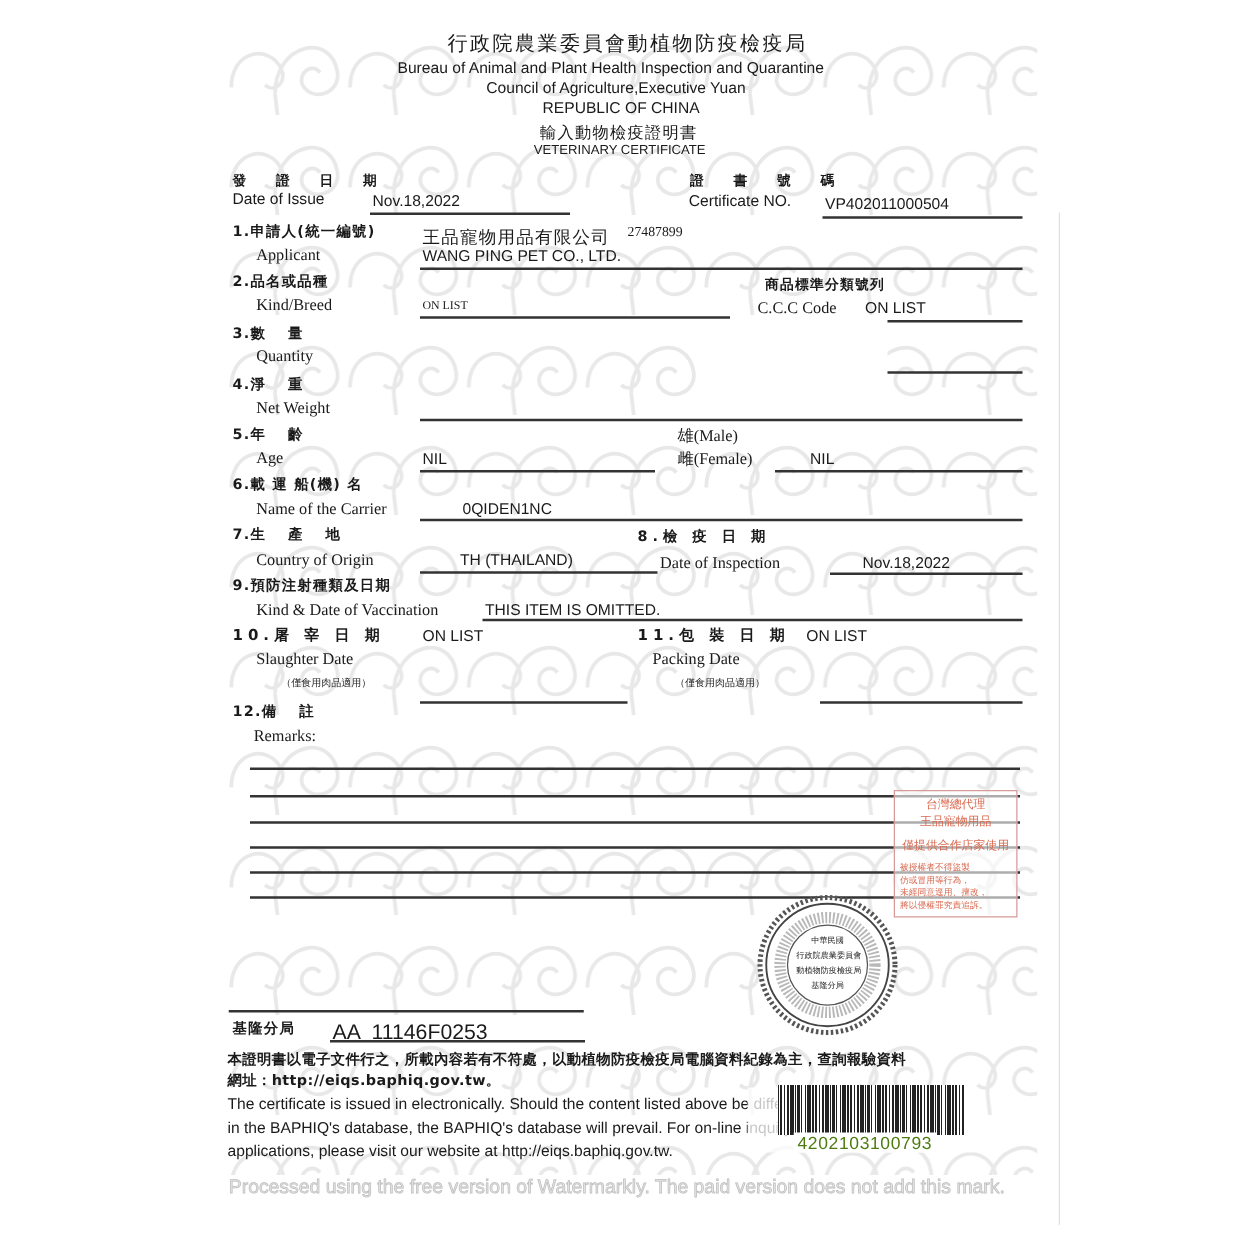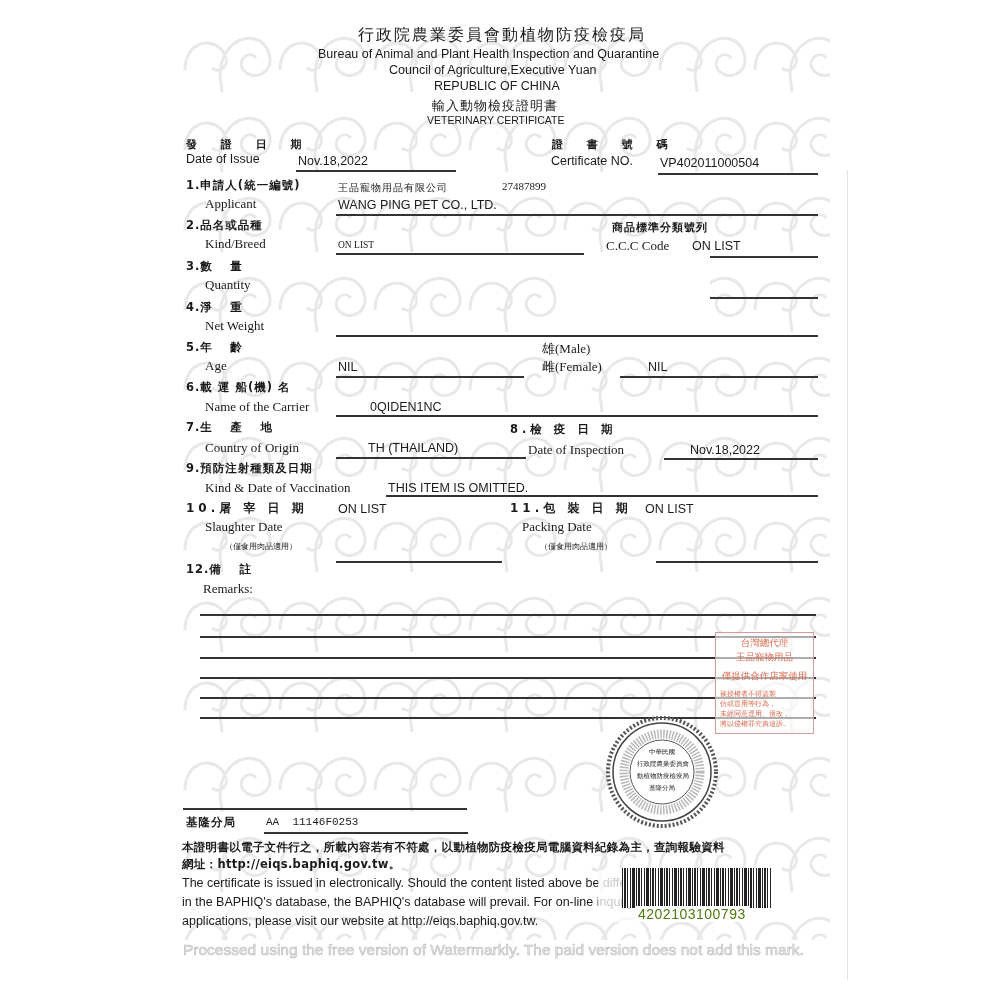--- a/index.html
+++ b/index.html
@@ -59,21 +59,21 @@
 <div class="abs val" style="left:298px;top:154px;">Nov.18,2022</div>
 <div class="line" style="left:296px;top:170px;width:160px;"></div>
 
 <div class="abs cjk" style="left:552px;top:137px;font-size:11px;letter-spacing:10px;">證 書 號 碼</div>
 <div class="abs" style="left:551px;top:154px;font-size:12.5px;">Certificate NO.</div>
 <div class="abs val" style="left:660px;top:156px;">VP402011000504</div>
 <div class="line" style="left:658px;top:173px;width:160px;"></div>
 
 <div class="abs cjk" style="left:186px;top:178px;font-size:11.5px;letter-spacing:1px;">1.申請人(統一編號)</div>
 <div class="abs lbl-en" style="left:205px;top:196px;">Applicant</div>
-<div class="abs" style="left:338px;top:181px;font-size:10px;font-family:'DejaVu Serif',serif;letter-spacing:1px;">王品寵物用品有限公司</div>
+<div class="abs" style="left:338px;top:181px;font-size:14px;font-family:'DejaVu Serif',serif;letter-spacing:1px;">王品寵物用品有限公司</div>
 <div class="abs" style="left:502px;top:180px;font-size:11px;font-family:'Liberation Serif',serif;">27487899</div>
 <div class="abs val" style="left:338px;top:198px;">WANG PING PET CO., LTD.</div>
 <div class="line" style="left:336px;top:214px;width:482px;"></div>
 
 <div class="abs cjk" style="left:186px;top:218px;font-size:11.5px;letter-spacing:1px;">2.品名或品種</div>
 <div class="abs lbl-en" style="left:205px;top:236px;text-align:center;">Kind/Breed</div>
 <div class="abs" style="left:338px;top:240px;font-size:9.5px;font-family:'Liberation Serif',serif;">ON LIST</div>
 <div class="line" style="left:336px;top:253px;width:248px;"></div>
 <div class="abs cjk" style="left:612px;top:220px;font-size:11px;letter-spacing:1px;">商品標準分類號列</div>
 <div class="abs lbl-en" style="left:606px;top:238px;">C.C.C Code</div>
@@ -158,21 +158,21 @@
     <circle cx="65" cy="57" r="32" fill="#fff" stroke="#555" stroke-width="1"></circle>
   </svg>
   <div class="abs" style="left:52px;top:33px;font-size:6.5px;">中華民國</div>
   <div class="abs" style="left:40px;top:45px;font-size:6.5px;">行政院農業委員會</div>
   <div class="abs" style="left:40px;top:57px;font-size:6.5px;">動植物防疫檢疫局</div>
   <div class="abs" style="left:52px;top:69px;font-size:6.5px;">基隆分局</div>
 </div>
 
 <div class="line" style="left:183px;top:808px;width:284px;"></div>
 <div class="abs cjk" style="left:186px;top:815px;font-size:11.5px;letter-spacing:1px;">基隆分局</div>
-<div class="abs val" style="left:266px;top:816px;font-size:11px;white-space:pre;font-family:Liberation Mono, monospace;">AA  11146F0253</div>
+<div class="abs val" style="left:266px;top:816px;font-size:17px;white-space:pre;">AA  11146F0253</div>
 <div class="line" style="left:264px;top:832px;width:204px;"></div>
 
 <div class="abs cjk" style="left:182px;top:840px;font-size:11.5px;letter-spacing:0.3px;">本證明書以電子文件行之，所載內容若有不符處，以動植物防疫檢疫局電腦資料紀錄為主，查詢報驗資料</div>
 <div class="abs cjk" style="left:182px;top:857px;font-size:11.5px;letter-spacing:0.3px;">網址：http://eiqs.baphiq.gov.tw。</div>
 <div class="abs" style="left:182px;top:876px;font-size:12.5px;">The certificate is issued in electronically. Should the content listed above be different from the recorded</div>
 <div class="abs" style="left:182px;top:895px;font-size:12.5px;">in the BAPHIQ's database, the BAPHIQ's database will prevail. For on-line inquiry about the progress of</div>
 <div class="abs" style="left:182px;top:914px;font-size:12.5px;">applications, please visit our website at http://eiqs.baphiq.gov.tw.</div>
 
 <div class="whiteout" style="left:598px;top:870px;width:185px;height:52px;z-index:3;background:rgba(255,255,255,0.75);"></div>
 <div class="barcode"></div>

